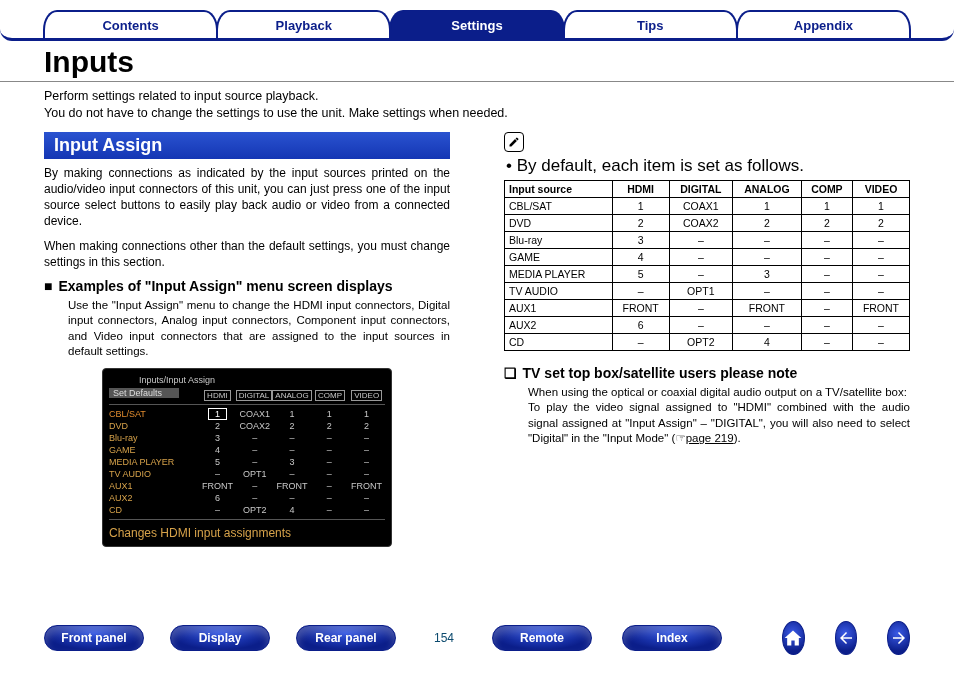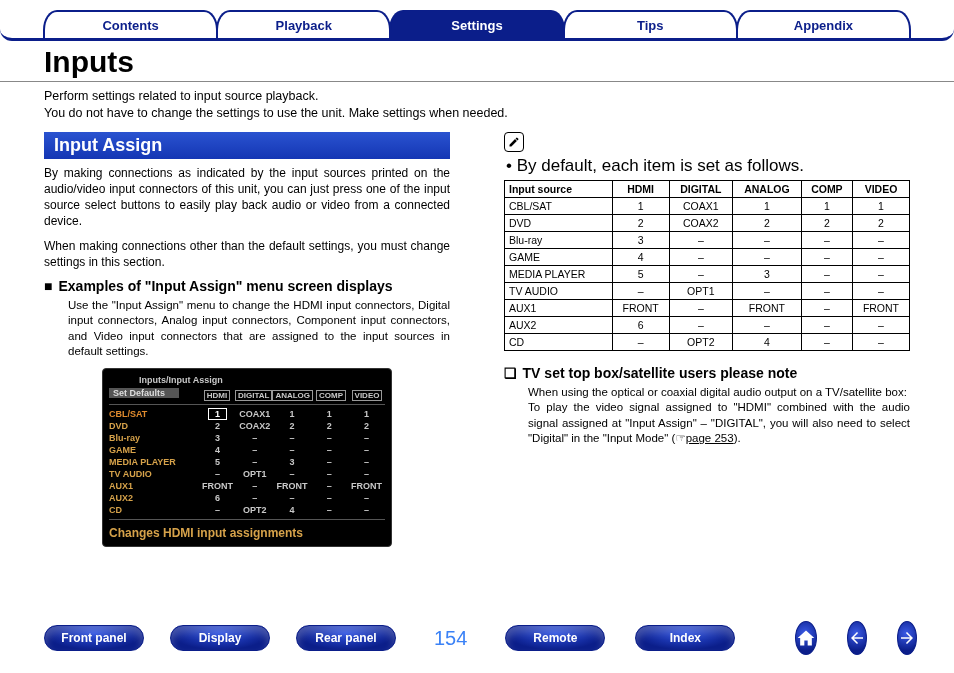--- a/index.html
+++ b/index.html
@@ -72,21 +72,21 @@
   .subhead { font-size: 14px; font-weight: bold; margin: 8px 0 4px 0; display:flex; gap:6px; }
   .subhead .mark { font-size: 14px; }
   .subpara { font-size: 11.5px; text-align: justify; padding-left: 24px; line-height:1.35; }
   .subpara a { color:#000; text-decoration:underline; }
 
   
   .menuwrap { display:flex; justify-content:center; margin-top:8px;}
   .menushot {
     width: 290px; background:#000; color:#c8c8c8;
     border:1px solid #333; border-radius:4px; padding:4px 6px 6px 6px;
-    font-size:9px; font-family: Arial, sans-serif; font-weight: bold;
+    font-size:9px; font-family: Arial, sans-serif;
   }
   .menushot .crumb { color:#c8c8c8; font-size:9px; padding:2px 0 3px 30px; }
   .menushot .row { display:flex; align-items:flex-end; height:12px; }
   .menushot .labelc { flex:0 0 90px; color:#d6a24a; font-size:9px; }
   .menushot .hdrrow .labelc { color:#c8c8c8; }
   .menushot .cellc { flex:1; text-align:center; color:#c8c8c8; font-size:9px;}
   .menushot .hdrrow .cellc span { border:1px solid #999; padding:0 2px; font-size:8px;}
   .menushot .sel { outline:1px solid #fff; padding:0 6px; color:#fff;}
   .menushot .defaults {
     background:#555; color:#ddd; padding:0 4px; margin:1px 0 2px 0;
@@ -117,21 +117,21 @@
   }
   .pill {
     background: radial-gradient(ellipse at 50% 30%, #2f53e0, #0b1e8a 70%);
     color:#fff; font-weight:bold; font-size:12px;
     width:100px; height:26px; border-radius:13px;
     border:1px solid #0b1e8a;
     display:flex; align-items:center; justify-content:center;
     box-shadow: inset 0 6px 8px rgba(255,255,255,.25);
     cursor:pointer;
   }
-  .pagenum { font-size:20px; color:#3b82f6; padding:0 8px;}
+  .pagenum { font-size:12px; color:#0c4a6e; padding:0 8px;}
   .footer .gap { flex:1; }
   .circle {
     width:34px; height:34px; border-radius:50%;
     background: radial-gradient(circle at 45% 35%, #3a5ae5, #0b1e8a 75%);
     border:1px solid #0b1e8a;
     display:flex; align-items:center; justify-content:center; cursor:pointer;
   }
   .circle svg { fill:#fff; }
 </style>
 </head>
@@ -350,21 +350,21 @@
           </tr>
         </tbody>
     </table>
 
     <div class="subhead">
       <span class="mark">❏</span>
       <span>TV set top box/satellite users please note</span>
     </div>
     <div class="subpara">When using the optical or coaxial digital audio output on a TV/satellite box:</div>
     <div class="subpara">
-      <span>To play the video signal assigned to "HDMI" combined with the audio signal assigned at "Input Assign" – "DIGITAL", you will also need to select "Digital" in the "Input Mode" (</span><span>☞</span><a href="#">page 253</a><span>).</span>
+      <span>To play the video signal assigned to "HDMI" combined with the audio signal assigned at "Input Assign" – "DIGITAL", you will also need to select "Digital" in the "Input Mode" (</span><span>☞</span><a href="#">page 219</a><span>).</span>
     </div>
   </div>
 </div>
 
 <div class="footer">
   <div id="fbtns1" style="display:flex; gap:26px;">
       <div class="pill">Front panel</div>
       <div class="pill">Display</div>
       <div class="pill">Rear panel</div>
     </div>

